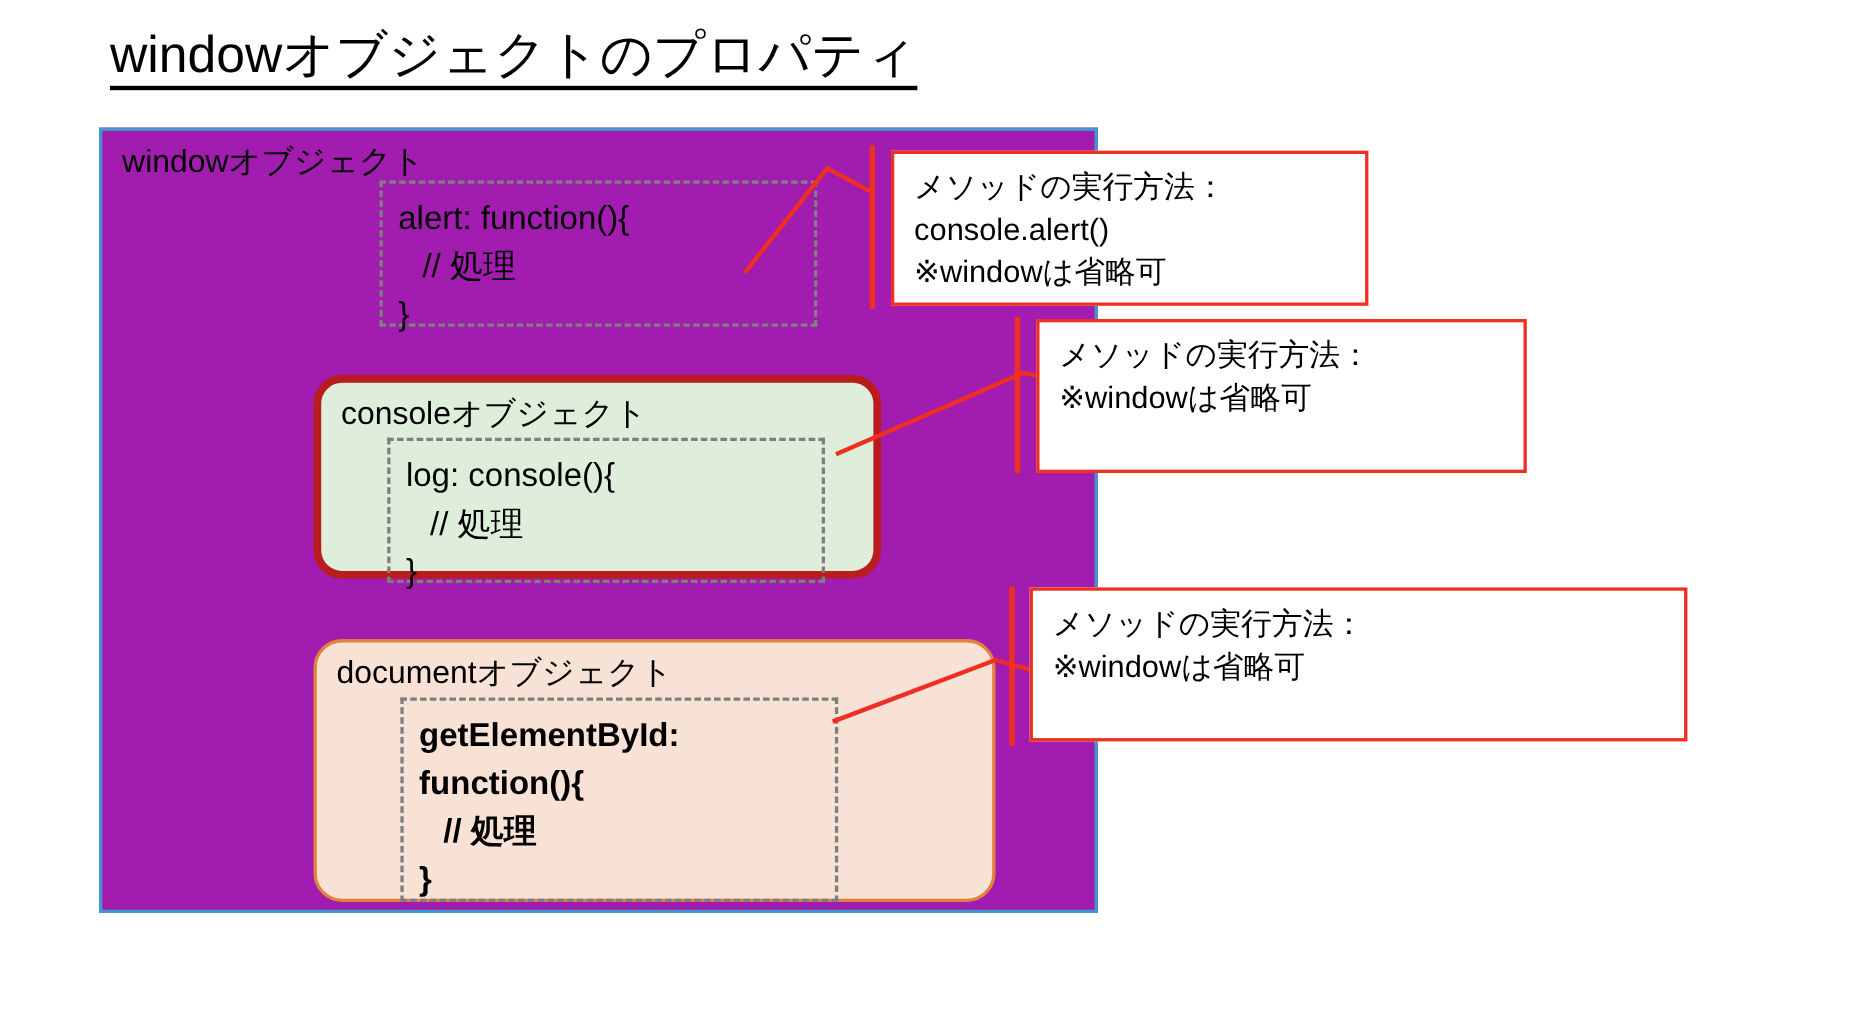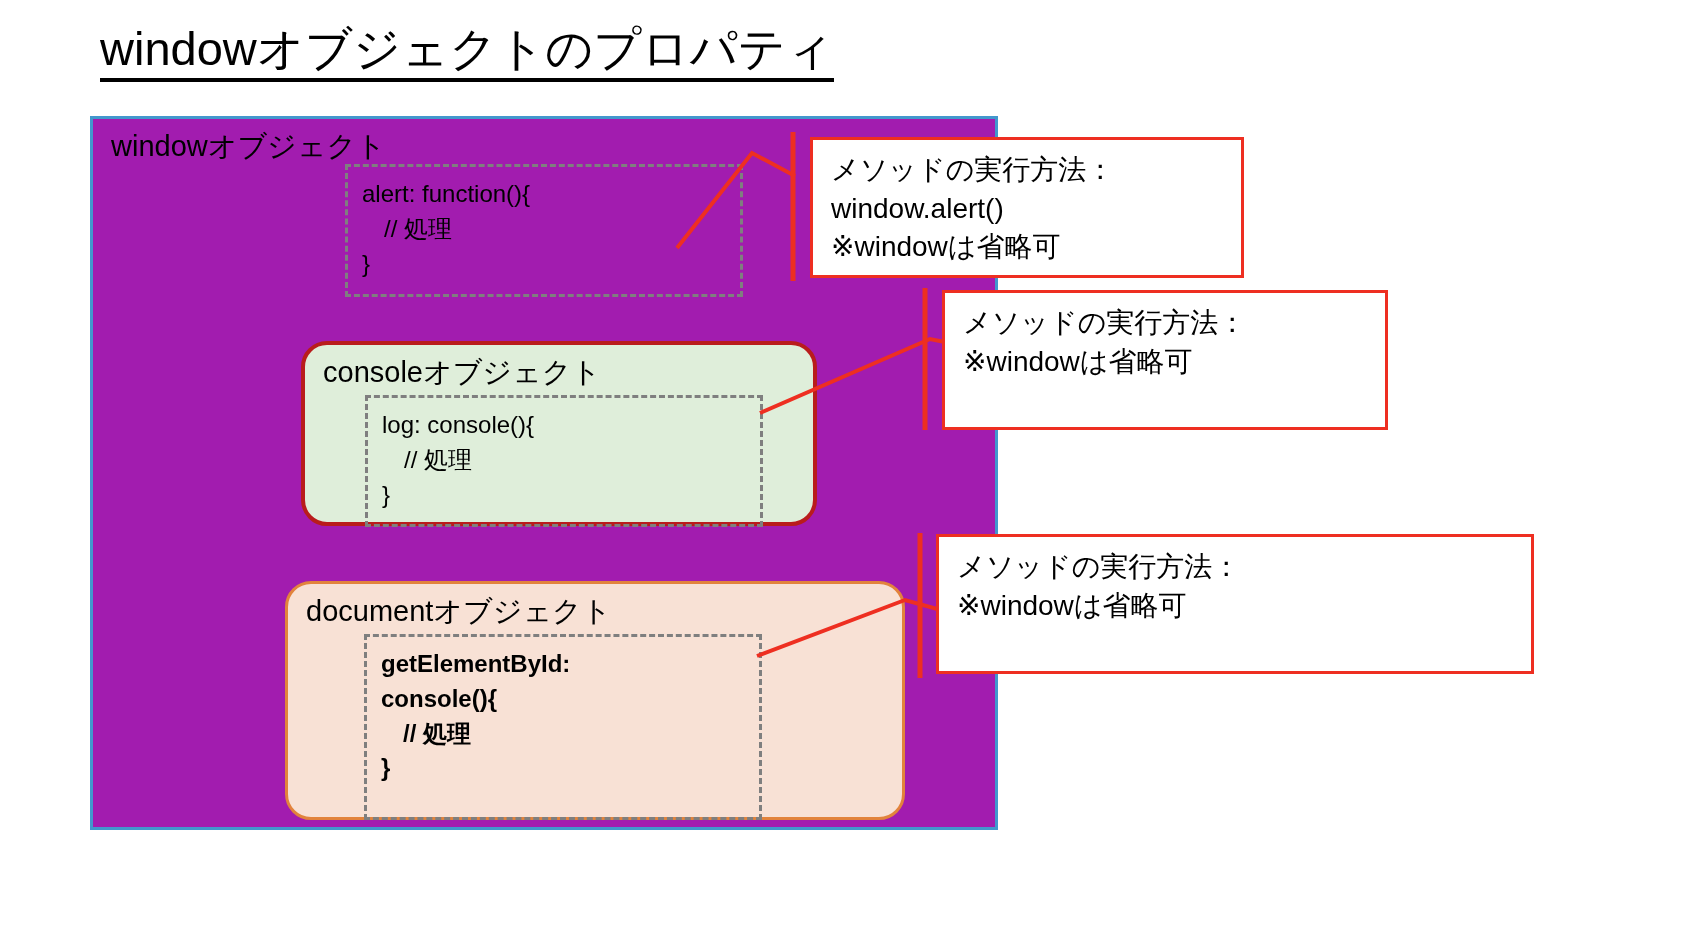--- a/index.html
+++ b/index.html
@@ -47,45 +47,44 @@
     font-size: 29px;
     white-space: nowrap;
   }
 
   
   .code-block {
     position: absolute;
     border: 3px dashed #7f7f7f;
     box-sizing: border-box;
     padding: 10px 0 0 14px;
-    font-size: 24px;
+    font-size: 30px;
     line-height: 1.45;
   }
   .code-line { white-space: pre; }
   .code-indent { padding-left: 22px; }
 
   #alert-code-block {
     left: 252px;
     top: 45px;
     width: 398px;
     height: 133px;
   }
 
   
   #console-object-box {
     position: absolute;
     left: 192px;
     top: 222px;
     width: 516px;
     height: 185px;
     background: #dfeeda;
-    border: 4px solid #b91c1c;
+    border: 7px solid #b91c1c;
     border-radius: 26px;
     box-sizing: border-box;
-    margin-left: 16px;
   }
   .sub-object-label {
     position: absolute;
     left: 18px;
     top: 8px;
     font-size: 29px;
     white-space: nowrap;
   }
   #log-code-block {
     left: 60px;
@@ -186,21 +185,21 @@
       <div class="code-line">log: console(){</div>
       <div class="code-line code-indent">// 処理</div>
       <div class="code-line">}</div>
     </div>
   </div>
 
   <div id="document-object-box">
     <div class="sub-object-label">documentオブジェクト</div>
     <div id="getelementbyid-code-block" class="code-block">
       <div class="code-line">getElementById:</div>
-      <div class="code-line">console(){</div>
+      <div class="code-line">function(){</div>
       <div class="code-line code-indent">// 処理</div>
       <div class="code-line">}</div>
     </div>
   </div>
 
 </div>
 
 <svg id="leader-svg">
 
   <polyline class="leader-line" points="677,248 752,153 795,176"></polyline>
@@ -208,21 +207,21 @@
 
   <polyline class="leader-line" points="760,413 930,339 1005,354"></polyline>
   <line class="leader-bar" x1="925" y1="288" x2="925" y2="430"></line>
 
   <polyline class="leader-line" points="757,656 905,600 995,625"></polyline>
   <line class="leader-bar" x1="920" y1="533" x2="920" y2="678"></line>
 </svg>
 
 <div id="callout-alert" class="callout">
   <div class="callout-line">メソッドの実行方法：</div>
-  <div class="callout-line">window.alert()</div>
+  <div class="callout-line">console.alert()</div>
   <div class="callout-line">※windowは省略可</div>
 </div>
 
 <div id="callout-console" class="callout">
   <div class="callout-line">メソッドの実行方法：</div>
   <div class="callout-line">※windowは省略可</div>
 </div>
 
 <div id="callout-document" class="callout">
   <div class="callout-line">メソッドの実行方法：</div>

